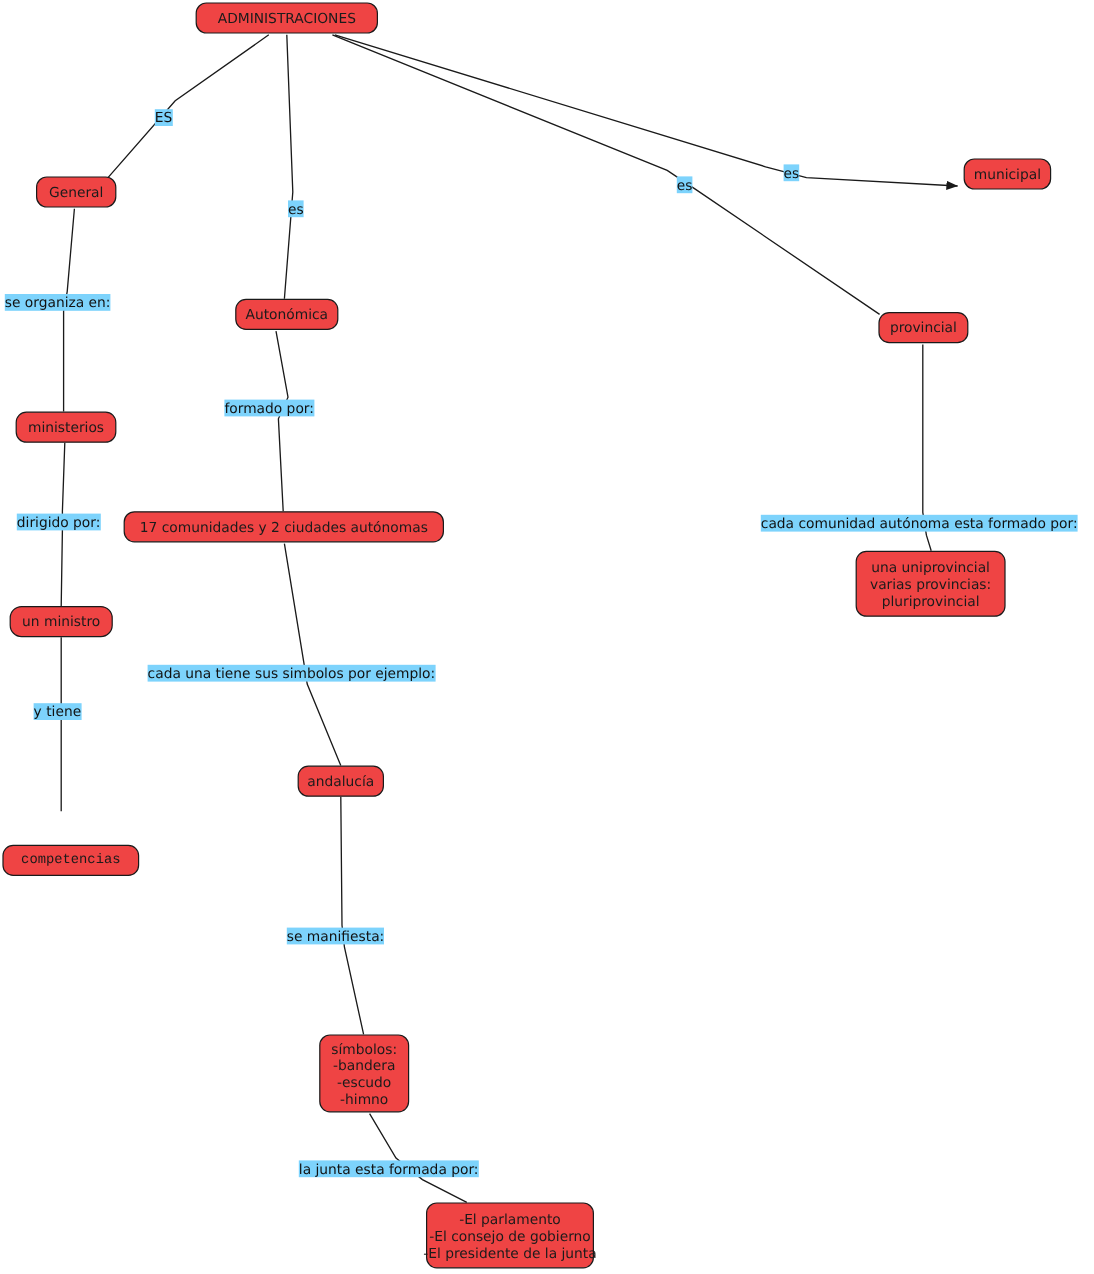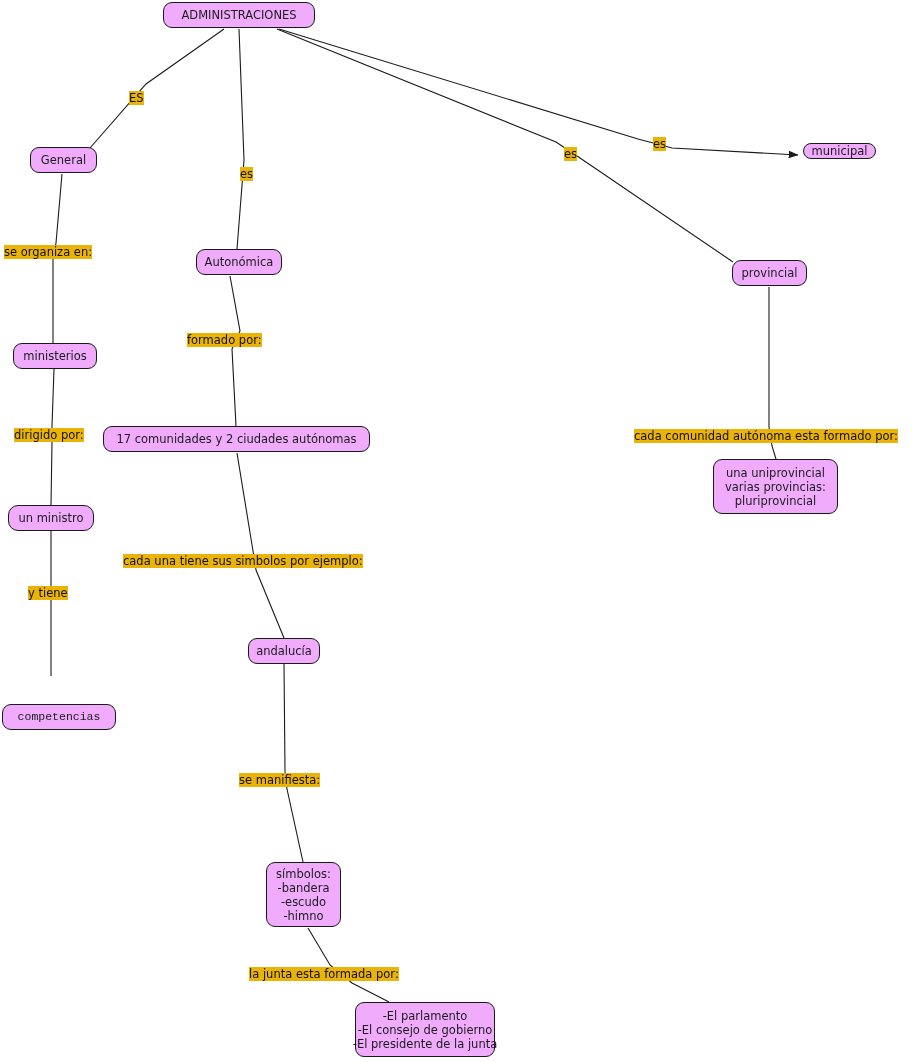--- a/index.html
+++ b/index.html
@@ -18,41 +18,41 @@
   #edges {
     position: absolute;
     left: 0;
     top: 0;
     width: 912px;
     height: 1062px;
   }
   .node {
     position: absolute;
     box-sizing: border-box;
-    background: #f0abfc;
+    background: #ef4444;
     border: 1px solid #1a1a1a;
     border-radius: 9px;
     color: #1b1b1b;
     font-size: 11.5px;
     line-height: 14px;
     text-align: center;
     display: flex;
     align-items: center;
     justify-content: center;
     white-space: pre;
     z-index: 3;
   }
   .edge-label {
     position: absolute;
     color: #111111;
     font-size: 11.5px;
     line-height: 14px;
     white-space: pre;
     z-index: 2;
-    background: #eab308;
+    background: #7dd3fc;
   }
 </style>
 </head>
 <body>
 
 <div id="canvas">
 
   <svg id="edges" viewBox="0 0 912 1062" width="912" height="1062">
     <defs>
       <marker id="arrowhead" markerWidth="9" markerHeight="7" refX="8.5" refY="3.5" orient="auto" markerUnits="strokeWidth">
@@ -90,21 +90,21 @@
   </div>
 
   <div class="node" style="left:30px; top:147px; width:67px; height:26px;">
     <span>General</span>
   </div>
 
   <div class="node" style="left:196px; top:249px; width:86px; height:26px;">
     <span>Autonómica</span>
   </div>
 
-  <div class="node" style="left:803px; top:143px; width:73px; height:16px;">
+  <div class="node" style="left:803px; top:132px; width:73px; height:26px;">
     <span>municipal</span>
   </div>
 
   <div class="node" style="left:732px; top:260px; width:75px; height:26px;">
     <span>provincial</span>
   </div>
 
   <div class="node" style="left:13px; top:343px; width:84px; height:26px;align-items:center;">
     <span>ministerios</span>
   </div>

